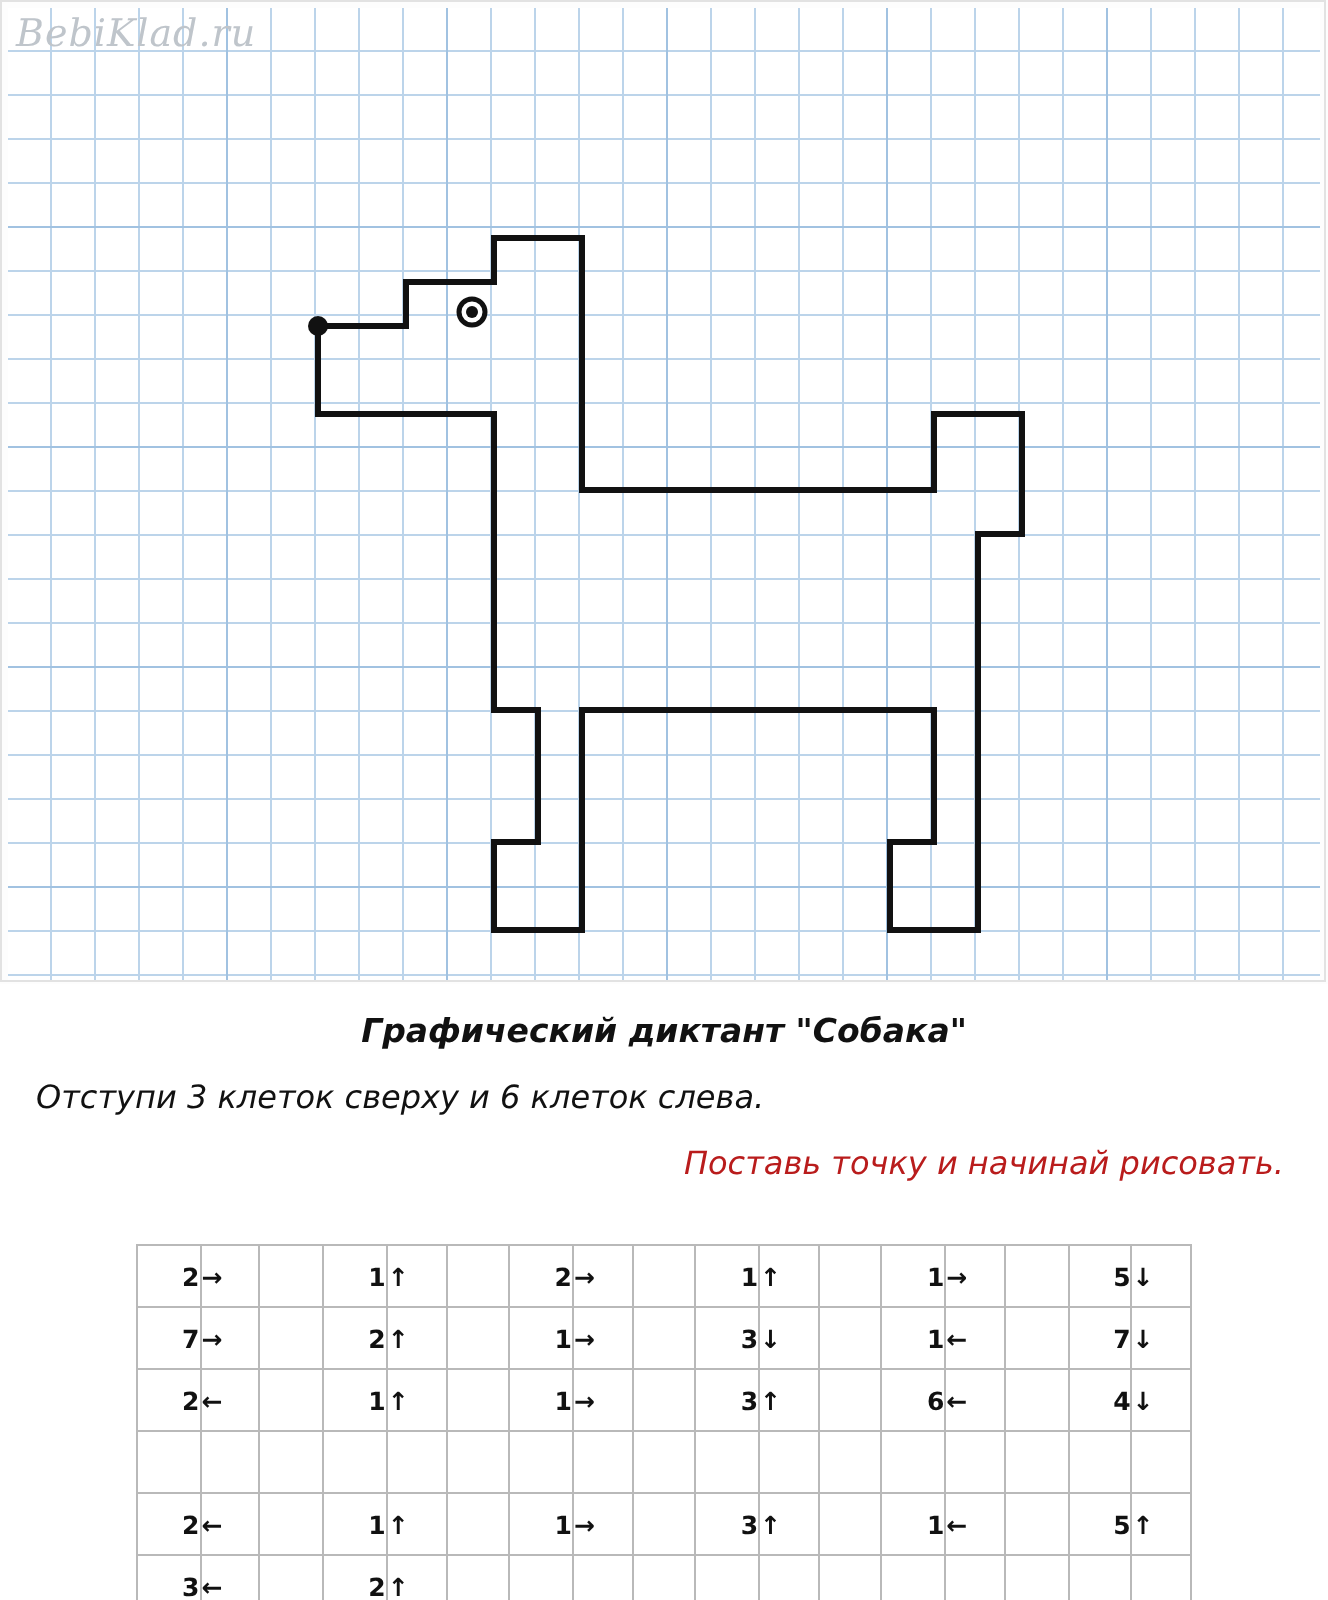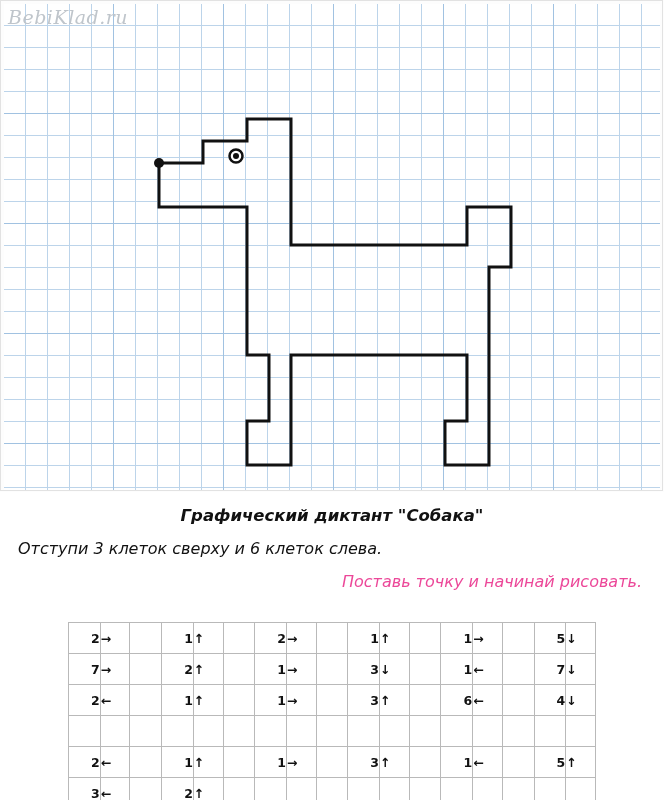--- a/index.html
+++ b/index.html
@@ -79,21 +79,21 @@
     font-size:16px;
     color:#111;
     margin-top:14px;
     padding-left:18px;
     text-align:left;
   }
   .line2{
     font-family:"DejaVu Sans", sans-serif;
     font-style:italic;
     font-size:16px;
-    color:#ec4899;
+    color:#b91c1c;
     margin-top:14px;
     padding-right:22px;
     text-align:right;
   }
 
   .table-wrap{
     position:absolute;
     left:68px;top:622px;
     width:528px;
   }

